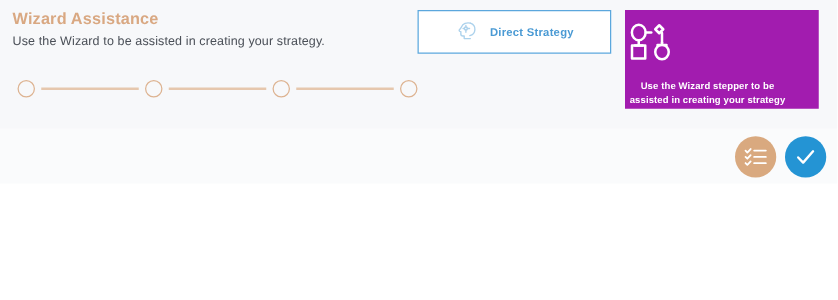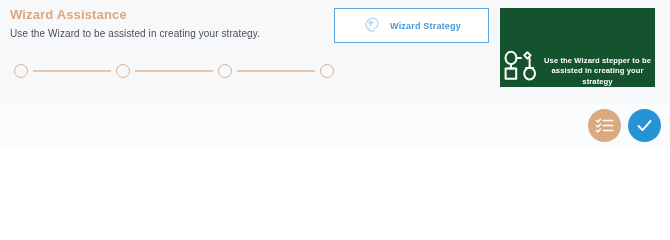--- a/index.html
+++ b/index.html
@@ -119,24 +119,24 @@
     letter-spacing: 0.2px;
   }
 
   
   .info-panel {
     position: absolute;
     left: 500px;
     top: 8px;
     width: 155px;
     height: 79px;
-    background: #14532d;
-    display: flex;
-    flex-direction: row;
-    align-items: flex-end;
+    background: #a21caf;
+    display: flex;
+    flex-direction: column;
+    align-items: flex-start;
     box-sizing: border-box;
     padding-top: 9px;
     cursor: pointer;
   }
   .ip-icon {
     width: 40px;
     height: 38px;
     display: block;
   }
   .ip-text {
@@ -198,21 +198,21 @@
 
   <div class="direct-strategy">
     <span class="ds-icon">
       <svg viewBox="0 0 24 24" width="19" height="19" fill="none" stroke="#6aaedd" stroke-width="1.4" stroke-linecap="round" stroke-linejoin="round">
         <path d="M15.5 3.2c-3.6-1.1-7.6.6-9 3.9-.5 1.2-1.4 1.9-2 2.7-.5.7-.3 1.3.4 1.6l1 .4v2.3c0 1.2.9 2.1 2.1 2.1h1.3v2.6h6.2"></path>
         <path d="M15.5 3.2c2.9.9 4.8 3.6 4.6 6.7-.2 3.1-2.3 5.3-5.1 5.9"></path>
         <circle cx="11" cy="8.6" r="1.5"></circle>
         <path d="M11 10.1v2.4M12.5 8.6h2.2M9.5 8.6H8.2M11 7.1V5.6"></path>
       </svg>
     </span>
-    <span class="ds-label">Wizard Strategy</span>
+    <span class="ds-label">Direct Strategy</span>
   </div>
 
   <div class="info-panel">
     <span class="ip-icon">
       <svg viewBox="0 0 40 38" width="40" height="38" fill="none" stroke="#ffffff" stroke-width="2" stroke-linecap="round" stroke-linejoin="round">
         <ellipse cx="11" cy="9" rx="5.5" ry="6.2"></ellipse>
         <path d="M16.6 9h4.4"></path>
         <path d="M24.2 6.4l3.2-3.2 3.2 3.2-3.2 3.2z"></path>
         <path d="M29.6 9.4c0 4 0 5.2 0 7.6"></path>
         <path d="M11 15.2v3.4"></path>

